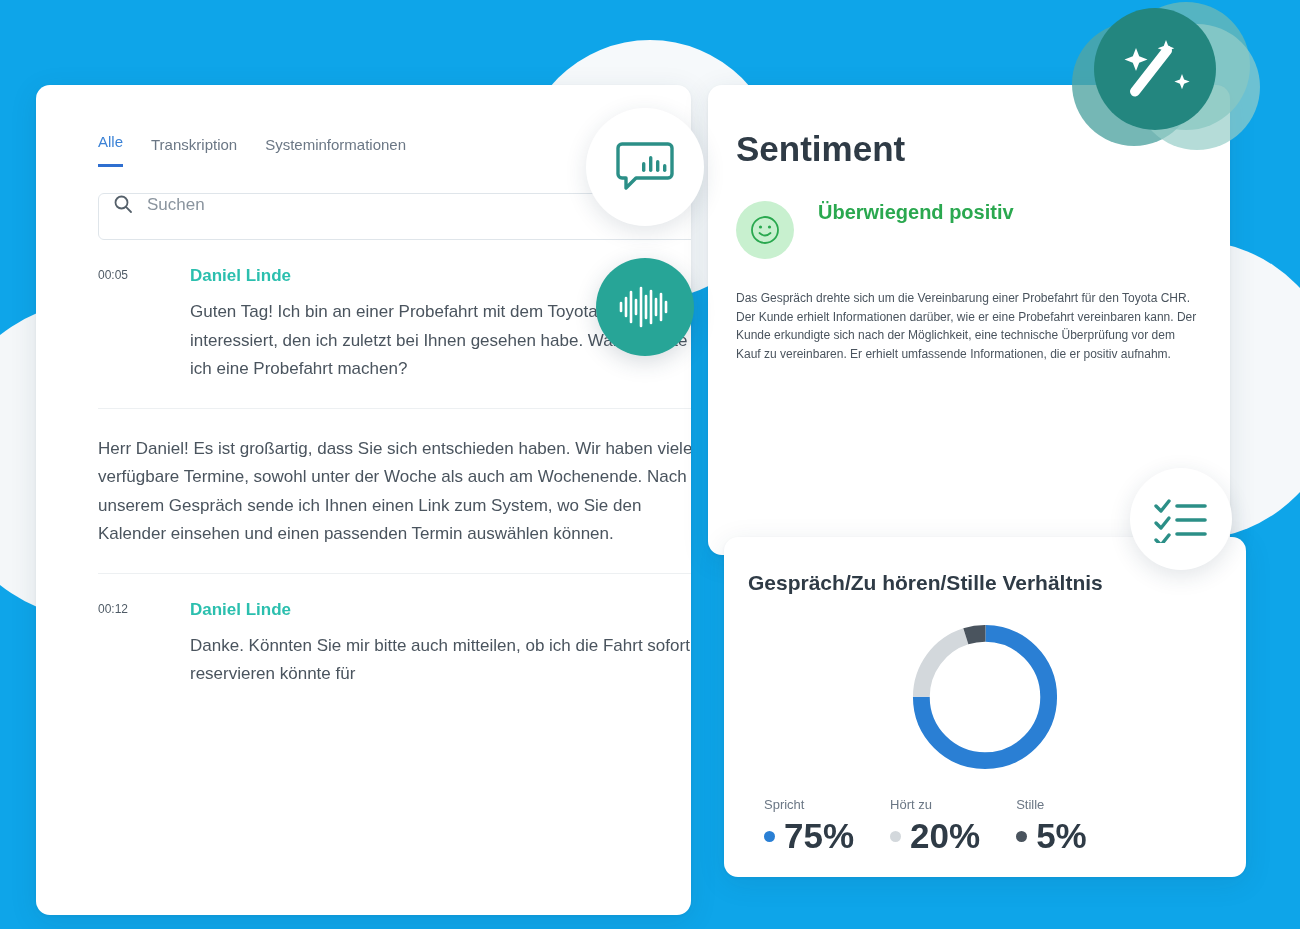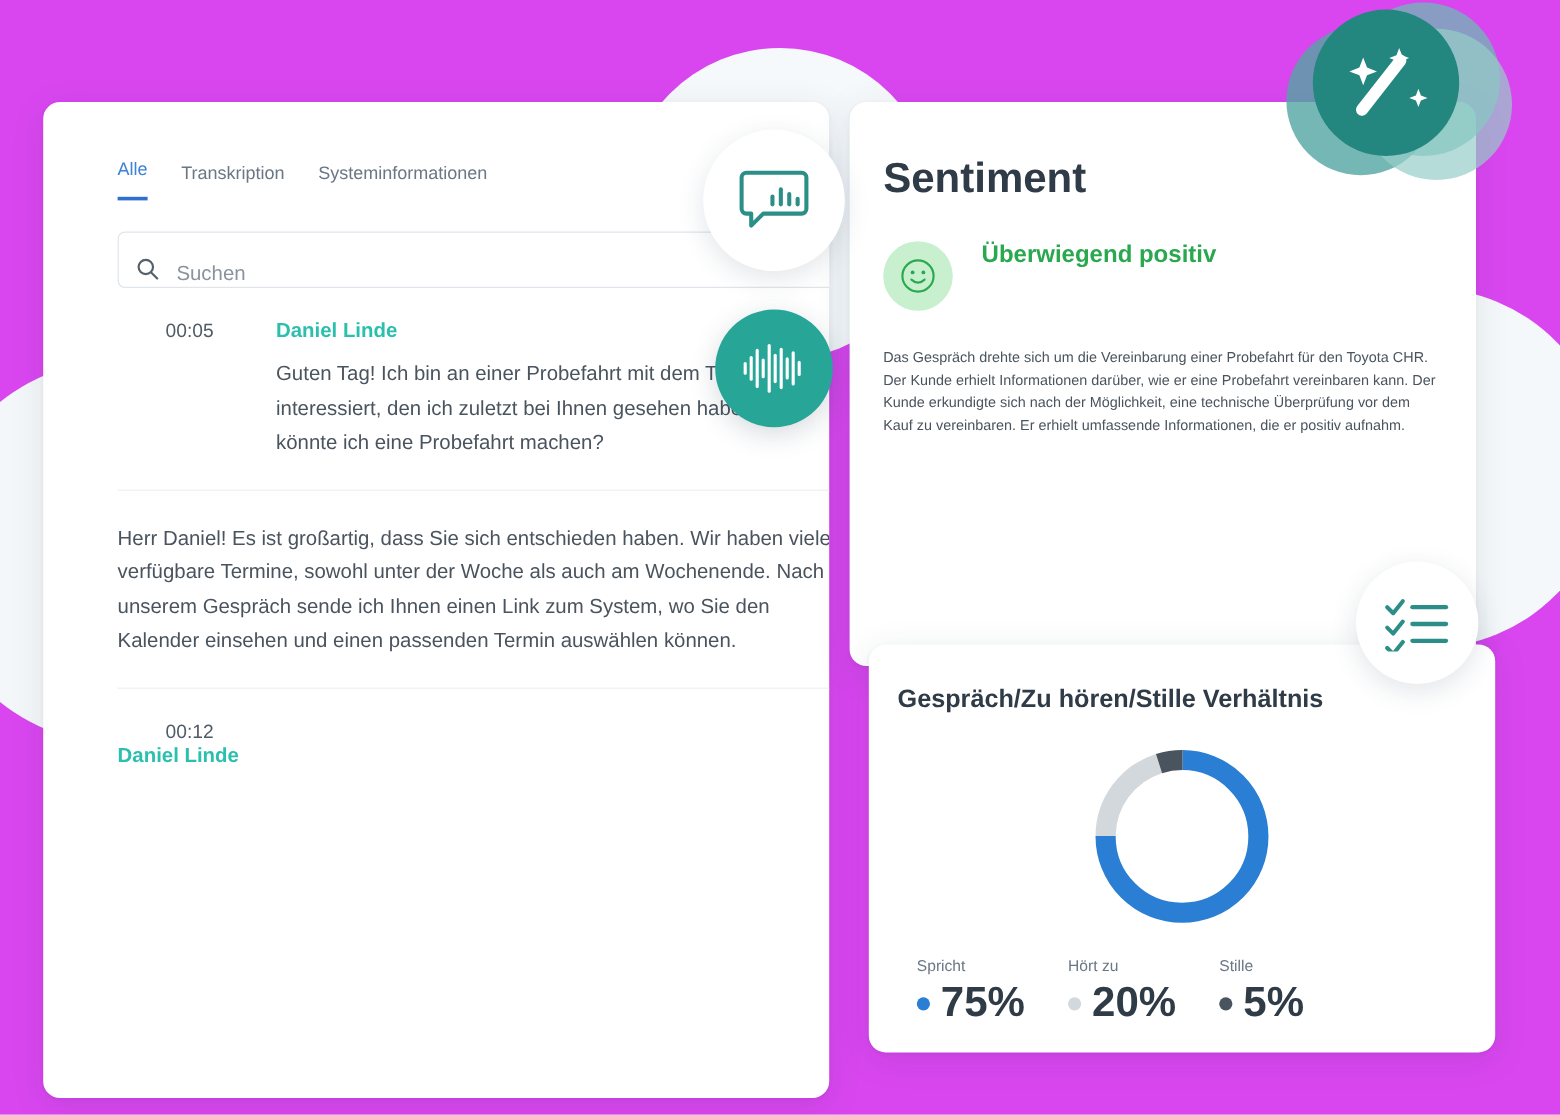--- a/index.html
+++ b/index.html
@@ -6,21 +6,21 @@
   html, body {
     margin: 0; padding: 0;
     width: 1300px; height: 929px;
     background: #ffffff;
     font-family: "Liberation Sans", sans-serif;
     overflow: hidden;
   }
   #root {
     position: relative;
     width: 1300px; height: 929px;
-    background: #d946ef;
+    background: #0ea5e9;
   }
 
   
   .bg-blob {
     position: absolute;
     border-radius: 50%;
     background: #f3f6f8;
     z-index: 0;
   }
   .bg-blob.b1 { left: -60px; top: 300px; width: 320px; height: 320px; background:#f4f7f9; }
@@ -59,21 +59,21 @@
     border-bottom: 3px solid #2f6fd0;
   }
 
   .search-wrap {
     margin: 26px 0 0 62px;
     width: 640px;
     height: 47px;
     border: 1px solid #dfe5ea;
     border-radius: 6px;
     display: flex;
-    align-items: flex-end;
+    align-items: flex-start;
     padding: 0 14px;
     background: #fff;
   }
   .search-wrap svg { flex: none; }
   .search-input {
     border: none;
     outline: none;
     font-size: 17px;
     color: #4a5560;
     margin-left: 12px;
@@ -85,28 +85,27 @@
 
   .transcript {
     margin-left: 62px;
     width: 608px;
   }
   .utterance {
     padding: 26px 0 24px 0;
     border-bottom: 1px solid #edf0f2;
     display: flex;
   }
-  .utterance:last-child { border-bottom: none; flex-direction: column; }
+  .utterance:last-child { border-bottom: none; }
   .u-time {
     width: 92px;
     flex: none;
-    font-size: 16px;
+    font-size: 12px;
     color: #4f5b66;
     padding-top: 2px;
-    margin-left: 40px;
   }
   .u-body { flex: 1; }
   .u-speaker {
     font-size: 17px;
     font-weight: bold;
     margin-bottom: 12px;
   }
   .u-speaker.teal { color: #2bbfae; }
   .u-speaker.purple { color: #b07ee0; }
   .u-text {
@@ -274,20 +273,21 @@
       <div class="utterance">
         <div class="u-body">
           <div class="u-text">Herr Daniel! Es ist großartig, dass Sie sich entschieden haben. Wir haben viele verfügbare Termine, sowohl unter der Woche als auch am Wochenende. Nach unserem Gespräch sende ich Ihnen einen Link zum System, wo Sie den Kalender einsehen und einen passenden Termin auswählen können.</div>
         </div>
       </div>
 
       <div class="utterance">
         <div class="u-time">00:12</div>
         <div class="u-body">
           <div class="u-speaker teal">Daniel Linde</div>
+          <div class="u-text">Danke. Könnten Sie mir bitte auch mitteilen, ob ich die Fahrt sofort reservieren könnte für</div>
         </div>
       </div>
 
     </div>
   </div>
 
   <div class="card" id="sentiment-card">
     <div class="panel-title">Sentiment</div>
 
     <div class="sentiment-row">

